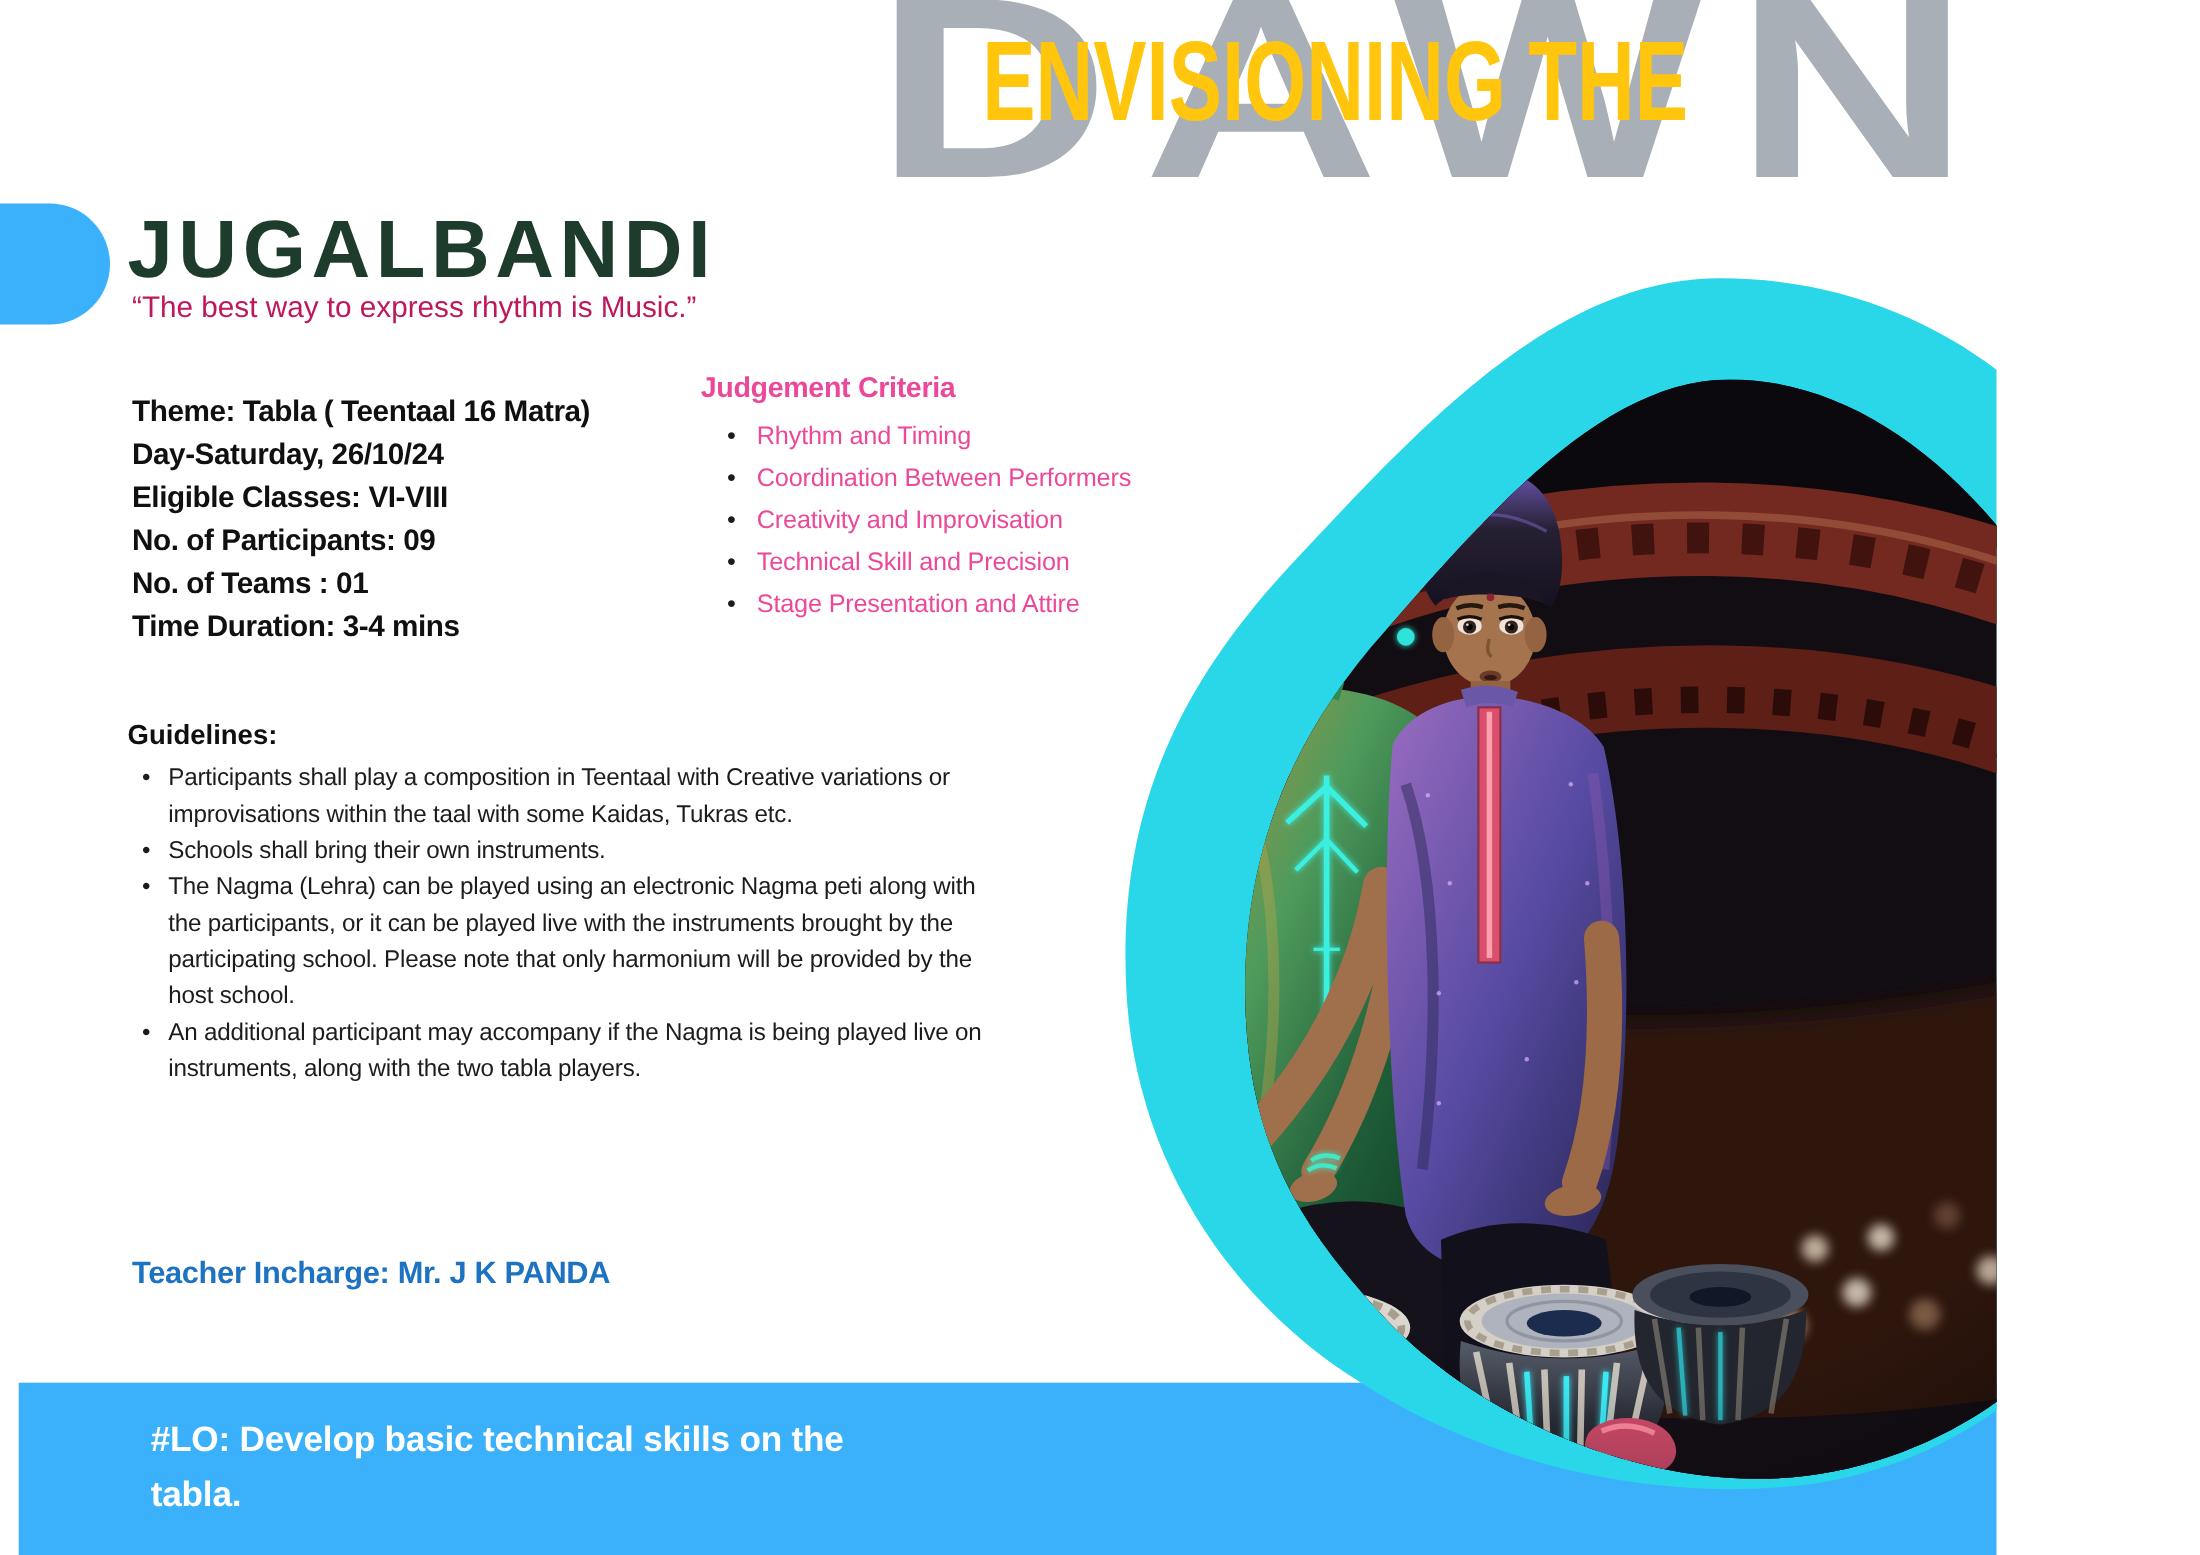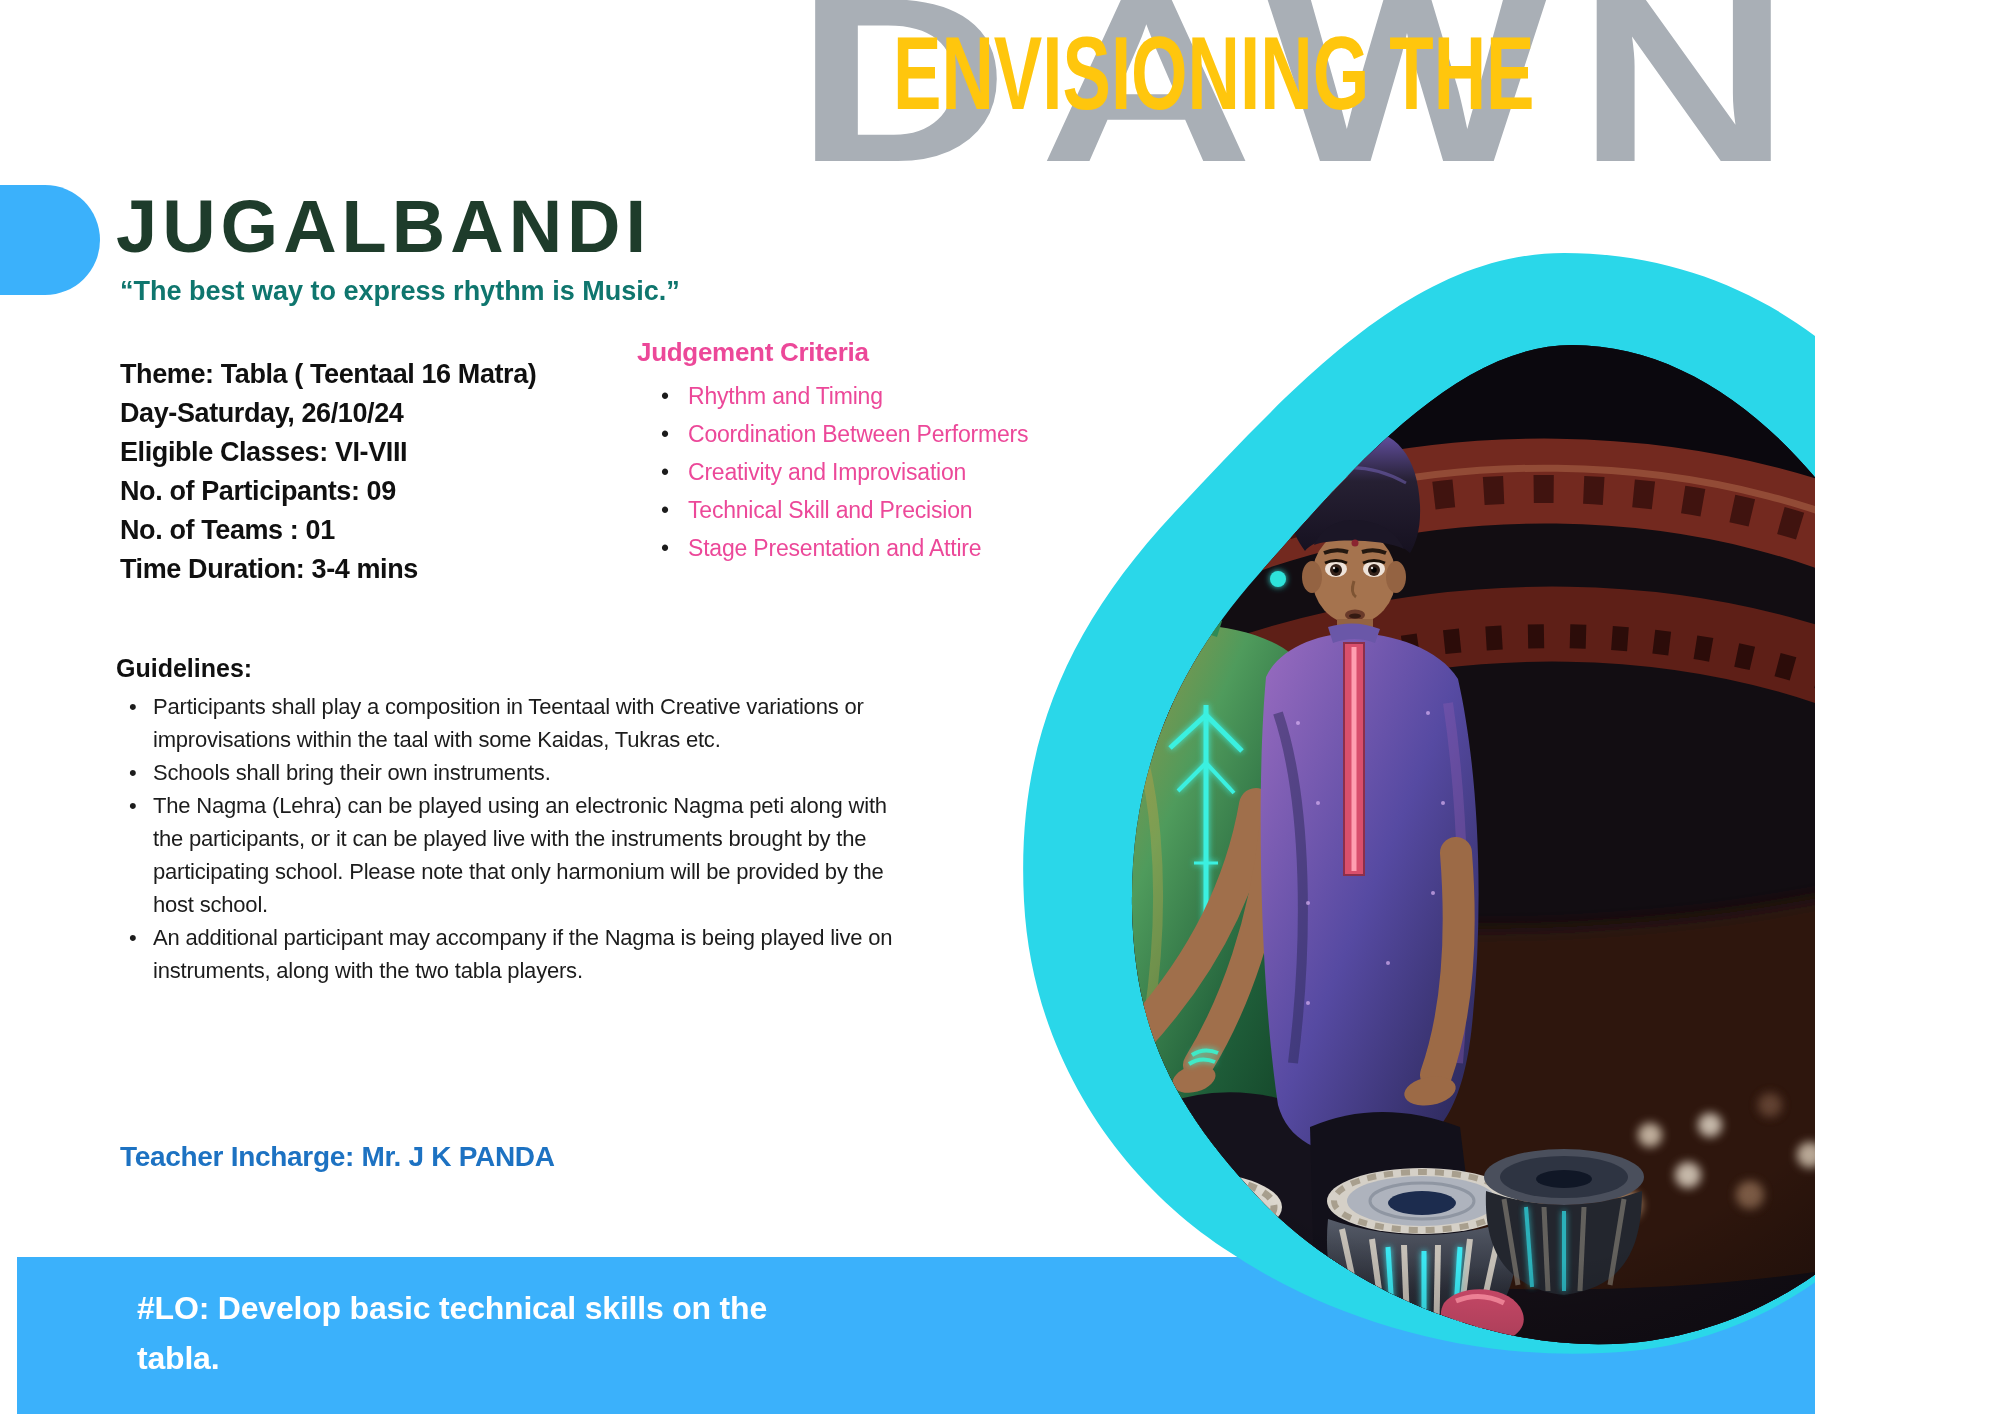--- a/index.html
+++ b/index.html
@@ -22,22 +22,22 @@
   }
   .pill{
     position:absolute;left:-60px;top:185px;width:160px;height:110px;z-index:1;
     background:#3BB1FB;border-radius:0 55px 55px 0;
   }
   .title{
     position:absolute;left:116px;top:190px;margin:0;z-index:3;
     font-size:74px;font-weight:bold;line-height:1;letter-spacing:5px;color:#1E3C2B;
   }
   .quote{
-    position:absolute;left:120px;top:276px;z-index:3;
-    font-size:27px;font-weight:bold;color:#0f766e;
+    position:absolute;left:120px;top:264px;z-index:3;
+    font-size:27px;font-weight:normal;color:#be185d;
   }
   .details{
     position:absolute;left:120px;top:355px;z-index:3;
     font-size:27px;font-weight:bold;color:#101010;line-height:39px;letter-spacing:-0.4px;
   }
   .judgement{position:absolute;left:637px;top:337px;z-index:3;color:#ec4899;}
   .judgement .jhead{font-size:26px;font-weight:bold;margin:0 0 9px 0;letter-spacing:-0.3px;}
   .judgement ul{list-style:none;margin:0;padding:0;}
   .judgement li{
     position:relative;padding-left:51px;font-size:23px;line-height:38px;letter-spacing:-0.2px;

